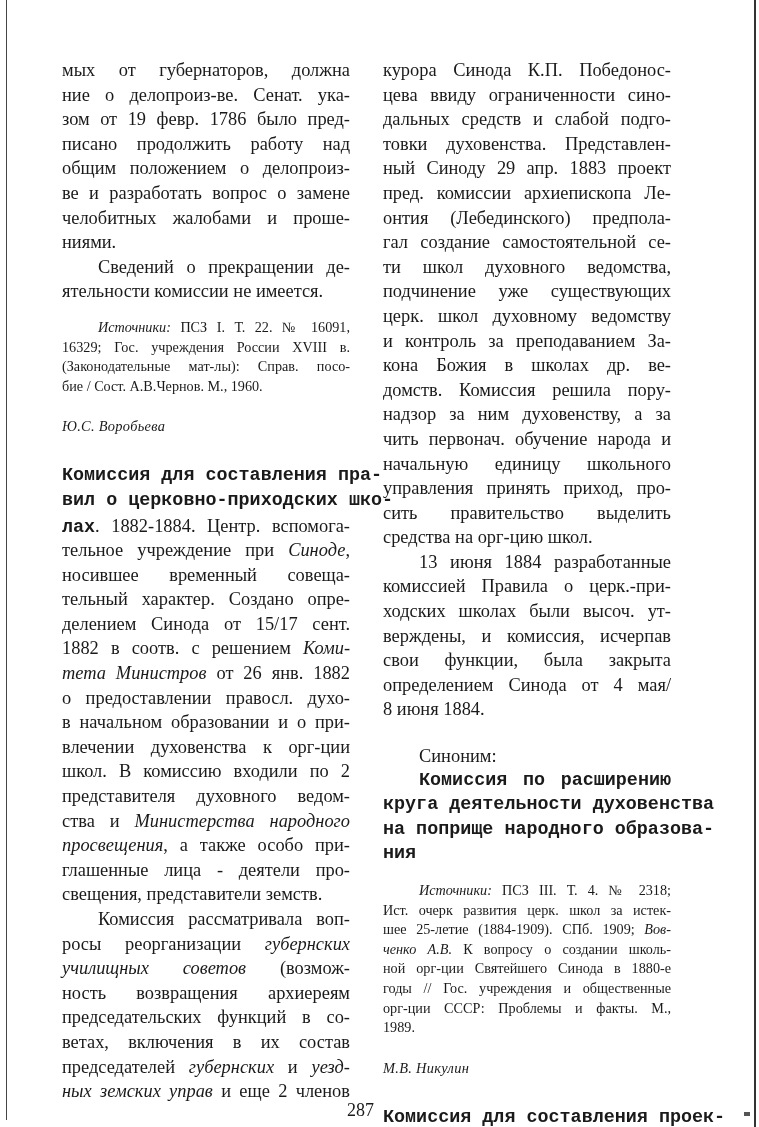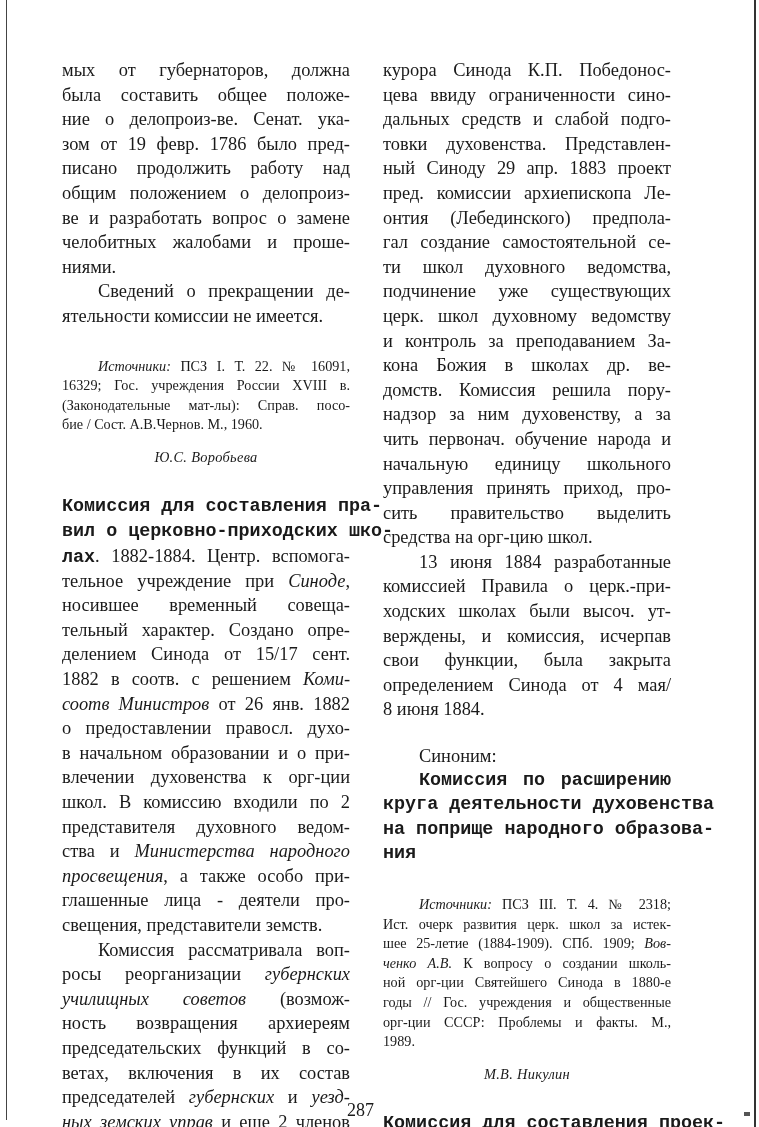--- a/index.html
+++ b/index.html
@@ -61,27 +61,27 @@
     .line.last {
       text-align-last: left;
     }
     .indent { padding-left: 36px; }
 
     .sources {
       font-size: 14.2px;
       line-height: 19.6px;
     }
     .sources .line { height: 19.6px; }
-    .sources-block { margin-top: 28px; }
+    .sources-block { margin-top: 14px; }
     .author {
       font-size: 14.4px;
       line-height: 20px;
       font-style: italic;
-      text-align: center;
-      margin-top: 12px;
+      text-align: left;
+      margin-top: 20px;
       letter-spacing: 0.3px;
     }
     .headword { font-weight: bold; font-family: Liberation Mono, monospace; }
     .it { font-style: italic; }
     .gap-entry { height: 28px; }
     .gap-small { height: 22px; }
 
     .page-number {
       position: absolute;
       left: 347px;
@@ -93,21 +93,20 @@
 </head>
 <body>
 
 <div class="edge-left"></div>
 <div class="edge-right"></div>
 <div class="corner-mark"></div>
 
 <div class="column col-left">
   <div>
     <span class="line">мых от губернаторов, должна</span>
-    <span class="line">была составить общее положе-</span>
     <span class="line">ние о делопроиз-ве. Сенат. ука-</span>
     <span class="line">зом от 19 февр. 1786 было пред-</span>
     <span class="line">писано продолжить работу над</span>
     <span class="line">общим положением о делопроиз-</span>
     <span class="line">ве и разработать вопрос о замене</span>
     <span class="line">челобитных жалобами и проше-</span>
     <span class="line last">ниями.</span>
   </div>
   <div>
     <span class="line indent">Сведений о прекращении де-</span>
@@ -126,21 +125,21 @@
 
   <div>
     <span class="line headword">Комиссия для составления пра-</span>
     <span class="line headword">вил о церковно-приходских шко-</span>
     <span class="line"><span class="headword">лах</span><span>. 1882-1884. Центр. вспомога-</span></span>
     <span class="line"><span>тельное учреждение при </span><span class="it">Синоде</span><span>,</span></span>
     <span class="line">носившее временный совеща-</span>
     <span class="line">тельный характер. Создано опре-</span>
     <span class="line">делением Синода от 15/17 сент.</span>
     <span class="line"><span>1882 в соотв. с решением </span><span class="it">Коми-</span></span>
-    <span class="line"><span class="it">соотв Министров</span><span> от 26 янв. 1882</span></span>
+    <span class="line"><span class="it">тета Министров</span><span> от 26 янв. 1882</span></span>
     <span class="line">о предоставлении правосл. духо-</span>
     <span class="line">в начальном образовании и о при-</span>
     <span class="line">влечении духовенства к орг-ции</span>
     <span class="line">школ. В комиссию входили по 2</span>
     <span class="line">представителя духовного ведом-</span>
     <span class="line"><span>ства и </span><span class="it">Министерства народного</span></span>
     <span class="line"><span class="it">просвещения</span><span>, а также особо при-</span></span>
     <span class="line">глашенные лица - деятели про-</span>
     <span class="line last">свещения, представители земств.</span>
 

